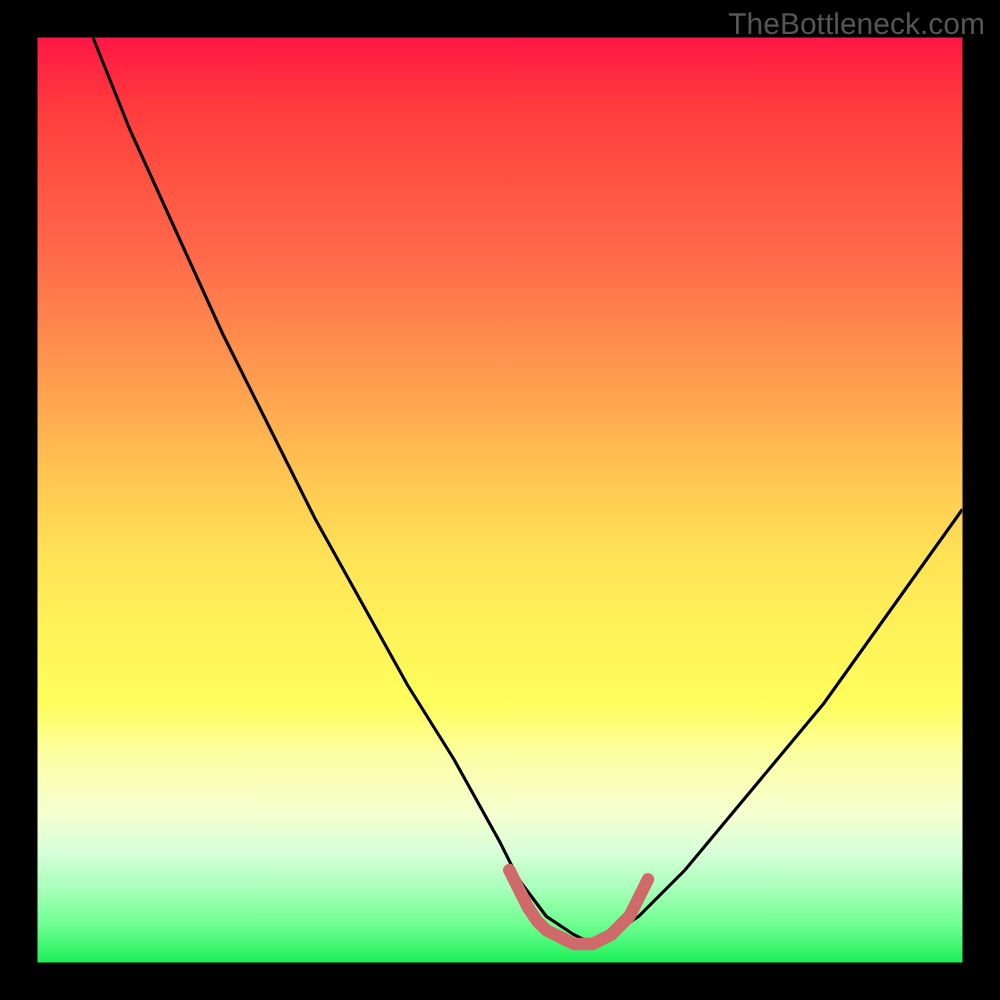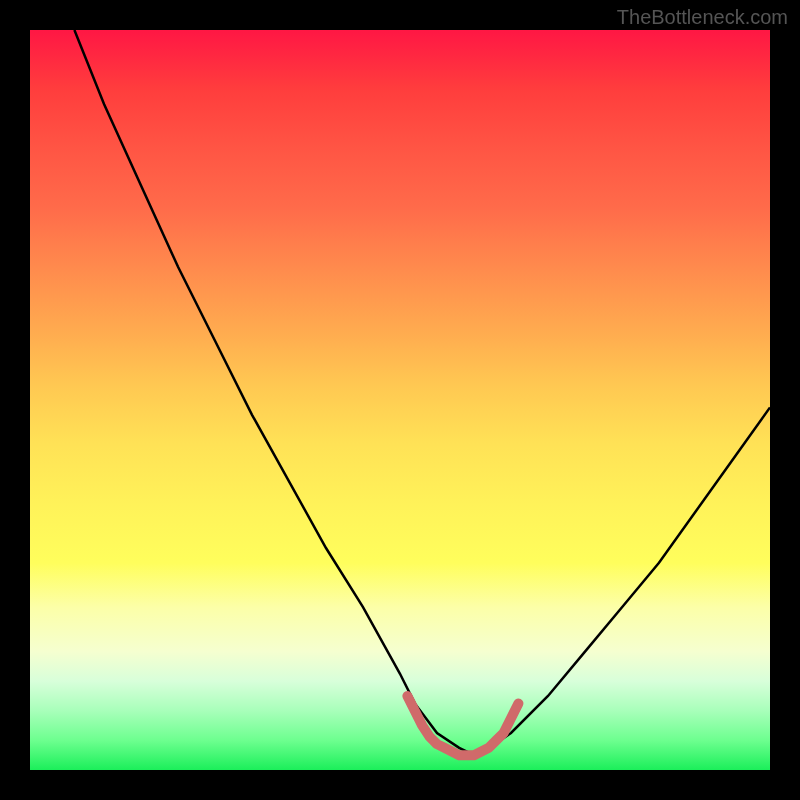--- a/index.html
+++ b/index.html
@@ -14,21 +14,21 @@
   .container {
     width: 800px;
     height: 800px;
     position: relative;
   }
   .watermark {
     position: absolute;
     top: 6px;
     right: 12px;
     color: #555;
-    font-size: 20px;
+    font-size: 24px;
     font-weight: 500;
     z-index: 10;
   }
   .plot-area {
     position: absolute;
     left: 30px;
     top: 30px;
     width: 740px;
     height: 740px;
     background: linear-gradient(to bottom,

